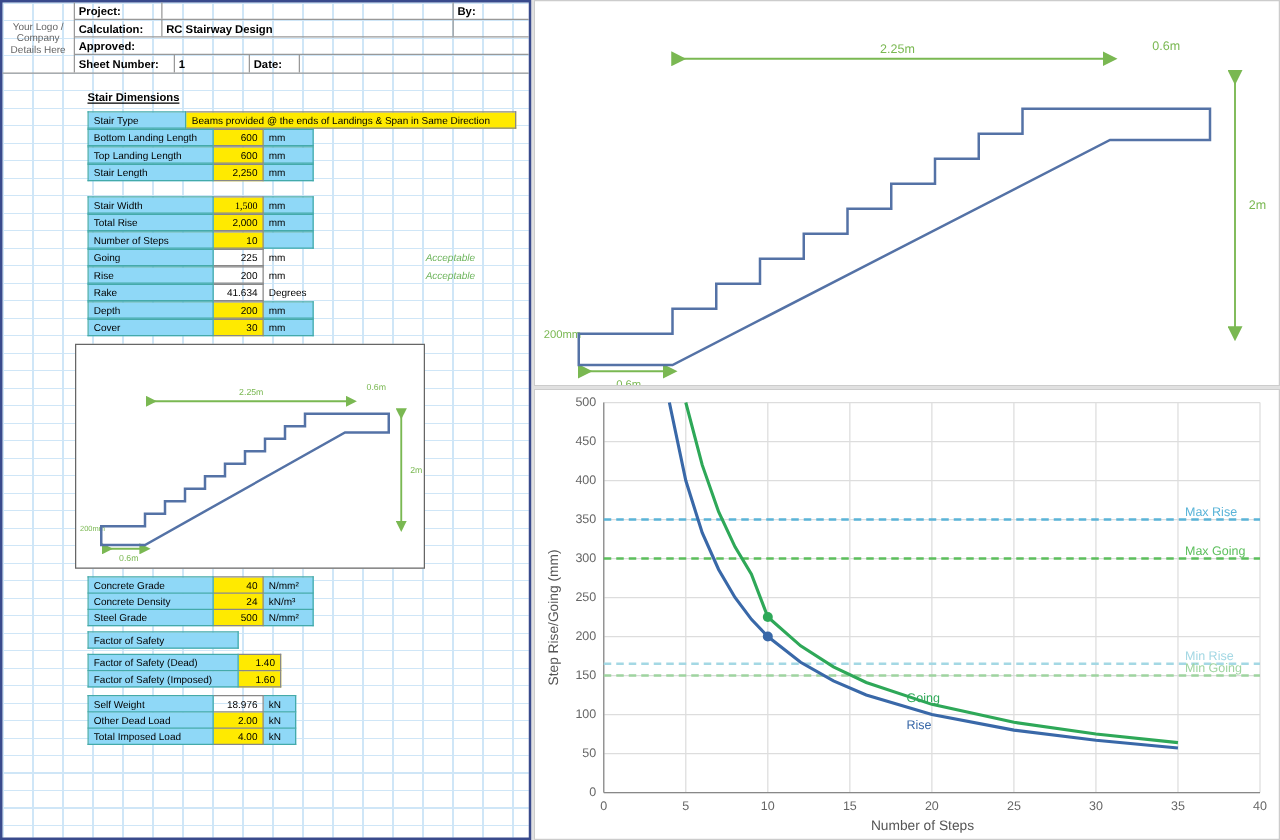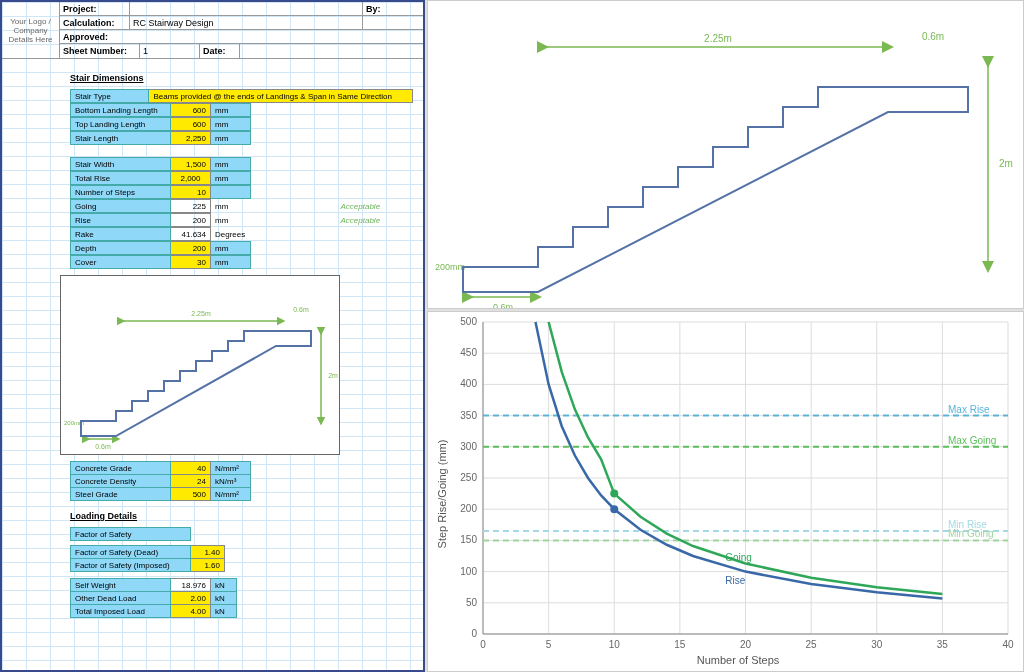--- a/index.html
+++ b/index.html
@@ -67,20 +67,21 @@
     height: 14px;
     align-items: center;
   }
   .hdr-row:last-child { border-bottom: none; }
   .hdr-cell {
     padding: 0 3px;
     border-right: 1px solid #999;
     height: 100%;
     display: flex;
     align-items: center;
+    font-weight: bold;
   }
   .hdr-cell:last-child { border-right: none; }
   .bold { font-weight: bold; }
 
   .content { padding: 4px 10px 4px 68px; }
 
   .section-title {
     font-weight: bold;
     text-decoration: underline;
     margin: 10px 0 6px 0;
@@ -194,28 +195,28 @@
         <div class="block" style="margin-bottom: 12px;">
           <div class="row">
             <div class="cell cyan" style="width: 100px;">Stair Length</div>
             <div class="cell num yellow" style="width: 40px;">2,250</div>
             <div class="cell cyan" style="width: 40px;">mm</div>
           </div>
         </div>
         <div class="block" style="margin-bottom: 0px;">
           <div class="row">
             <div class="cell cyan" style="width: 100px;">Stair Width</div>
-            <div class="cell num yellow" style="width: 40px;">1,500</div>
+            <div class="cell num yellow" style="width: 40px; font-family: Liberation Serif, serif;">1,500</div>
             <div class="cell cyan" style="width: 40px;">mm</div>
           </div>
         </div>
         <div class="block" style="margin-bottom: 0px;">
           <div class="row">
             <div class="cell cyan" style="width: 100px;">Total Rise</div>
-            <div class="cell num yellow" style="width: 40px; text-align: center;">2,000</div>
+            <div class="cell num yellow" style="width: 40px;">2,000</div>
             <div class="cell cyan" style="width: 40px;">mm</div>
           </div>
         </div>
         <div class="block" style="margin-bottom: 0px;">
           <div class="row">
             <div class="cell cyan" style="width: 100px;">Number of Steps</div>
             <div class="cell num yellow" style="width: 40px;">10</div>
             <div class="cell cyan" style="width: 40px;"></div>
           </div>
         </div>
@@ -296,21 +297,20 @@
       <div class="cell yellow num" style="width:40px">24</div>
       <div class="cell cyan" style="width:40px">kN/m³</div>
         </div>
         <div class="row">
           <div class="cell cyan" style="width:100px">Steel Grade</div>
       <div class="cell yellow num" style="width:40px">500</div>
       <div class="cell cyan" style="width:40px">N/mm²</div>
         </div>
       </div>
 
-    <div class="section-title">Loading Details</div>
     <div class="block">
       <div class="row">
           <div class="cell cyan" style="width:120px">Factor of Safety</div>
         </div>
     </div>
     <div class="block" id="fos-rows">
         <div class="row">
           <div class="cell cyan" style="width:120px">Factor of Safety (Dead)</div>
       <div class="cell yellow num" style="width:34px">1.40</div>
         </div>

